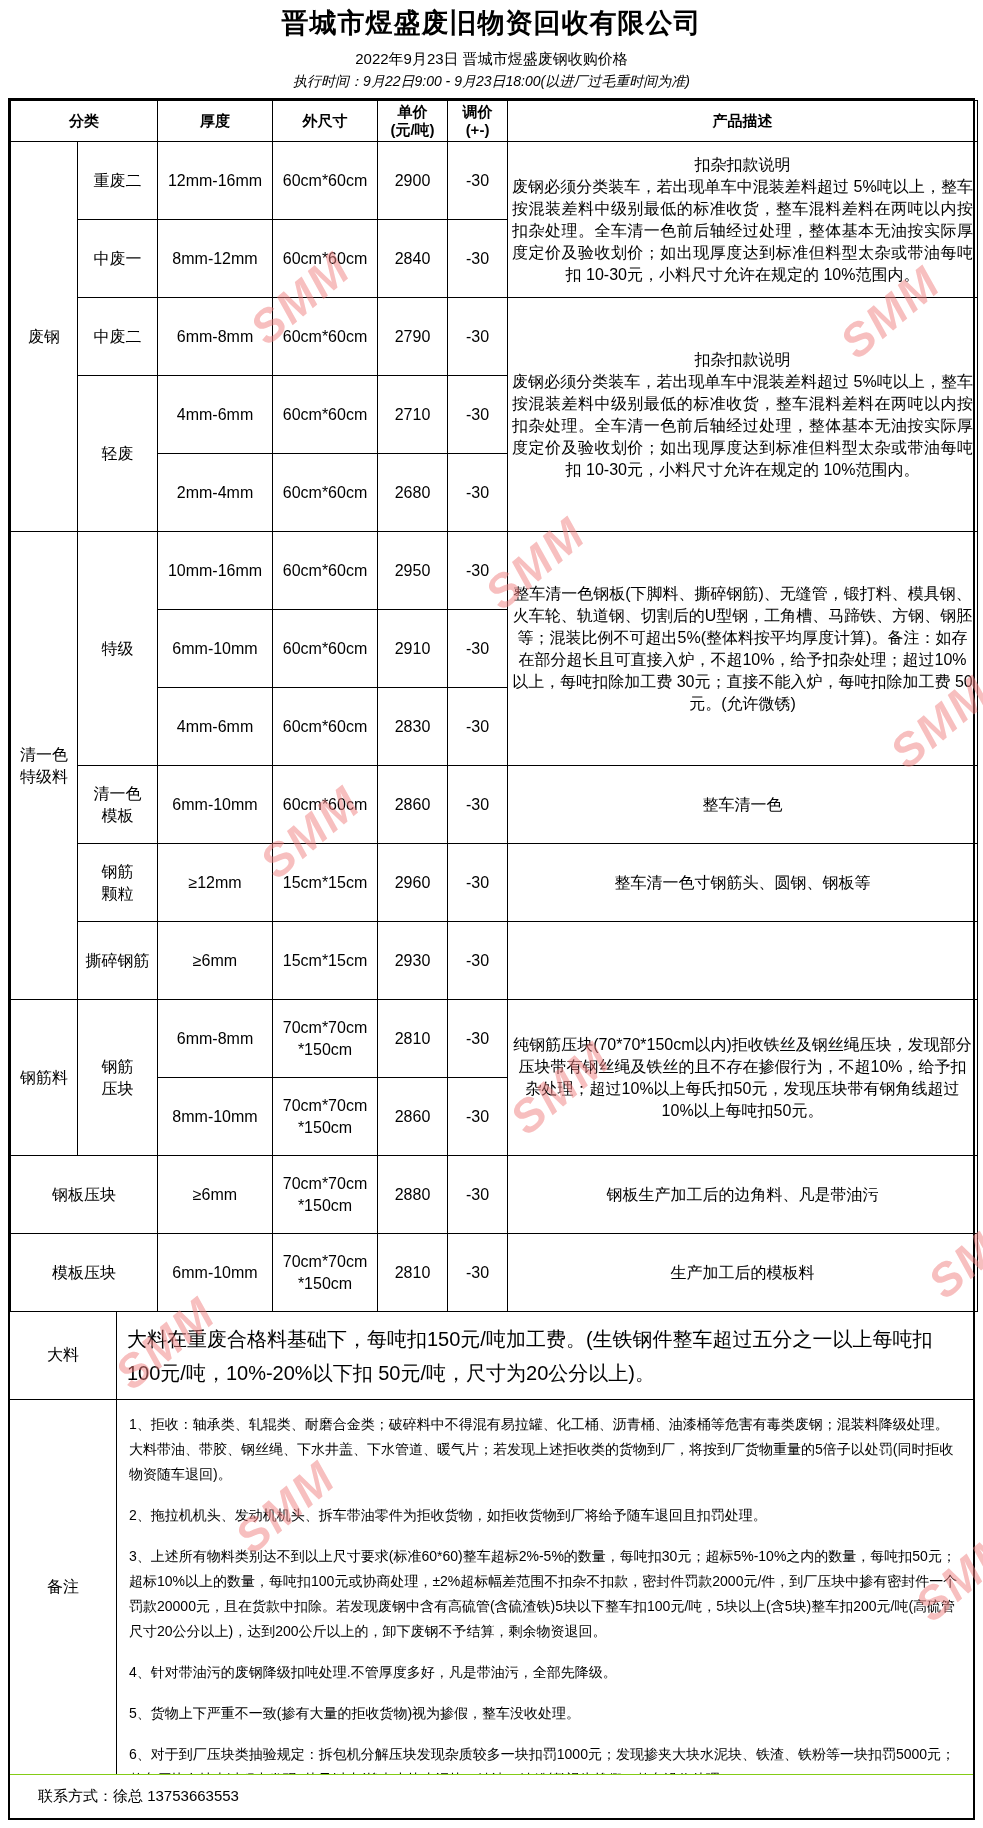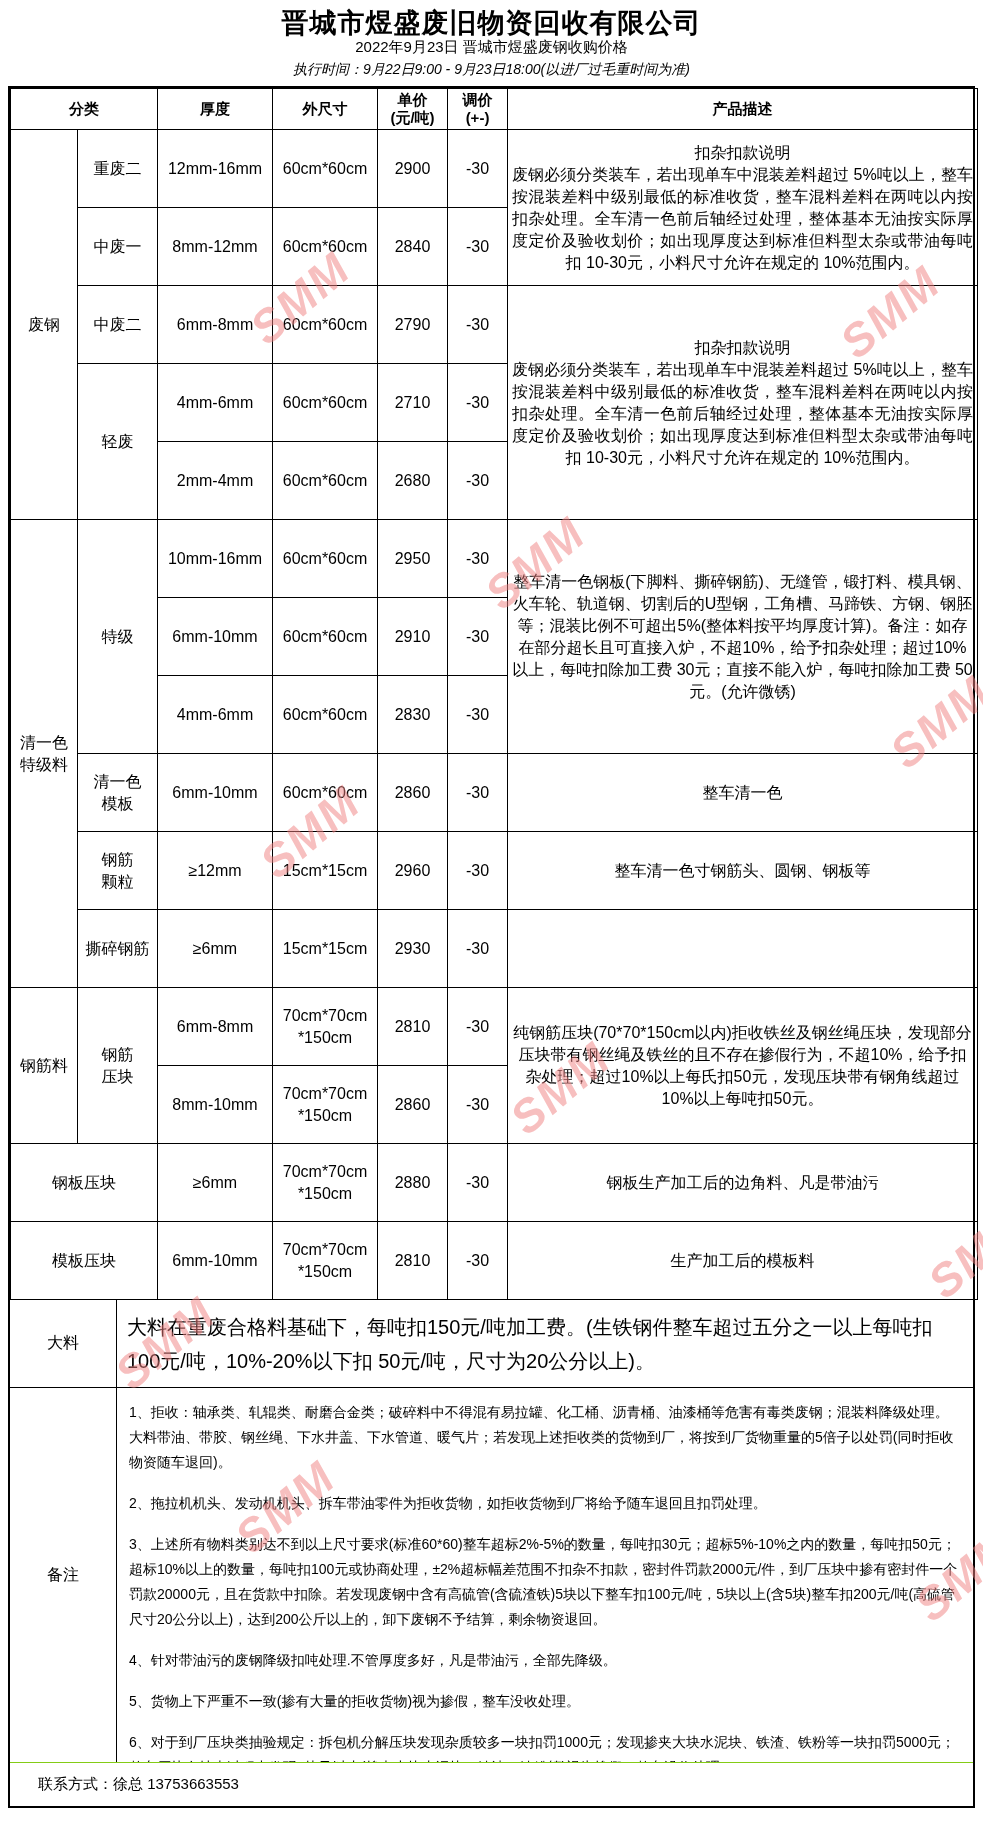--- a/index.html
+++ b/index.html
@@ -2,21 +2,21 @@
 <html><head>
 <meta charset="utf-8">
 <style>
   html,body{margin:0;padding:0;}
   body{
     width:983px;height:1828px;background:#fff;overflow:hidden;position:relative;
     font-family:"Liberation Sans","DejaVu Sans",sans-serif;color:#000;
   }
   .page{position:relative;width:983px;height:1828px;overflow:hidden;background:#fff;padding-top:8px;box-sizing:border-box;}
   .doc-title{margin:0;text-align:center;font-size:27px;line-height:30px;font-weight:700;letter-spacing:1px;}
-  .doc-sub1{margin:0 0 0;text-align:center;font-size:15px;line-height:17px;font-weight:400;}
+  .doc-sub1{margin:12px 0 0;text-align:center;font-size:15px;line-height:17px;font-weight:400;}
   .doc-sub2{margin:6px 0 0;text-align:center;font-size:14px;line-height:17px;font-weight:400;font-style:italic;}
 
   .sheet{position:relative;margin:8px auto 16px;width:967px;border:2px solid #000;box-sizing:border-box;background:transparent;}
 
   table.price{border-collapse:collapse;table-layout:fixed;width:100%;}
   table.price td{
     border:1px solid #000;text-align:center;vertical-align:middle;
     font-size:16px;line-height:22px;white-space:pre-line;padding:2px 4px;box-sizing:border-box;
     overflow:hidden;
   }

